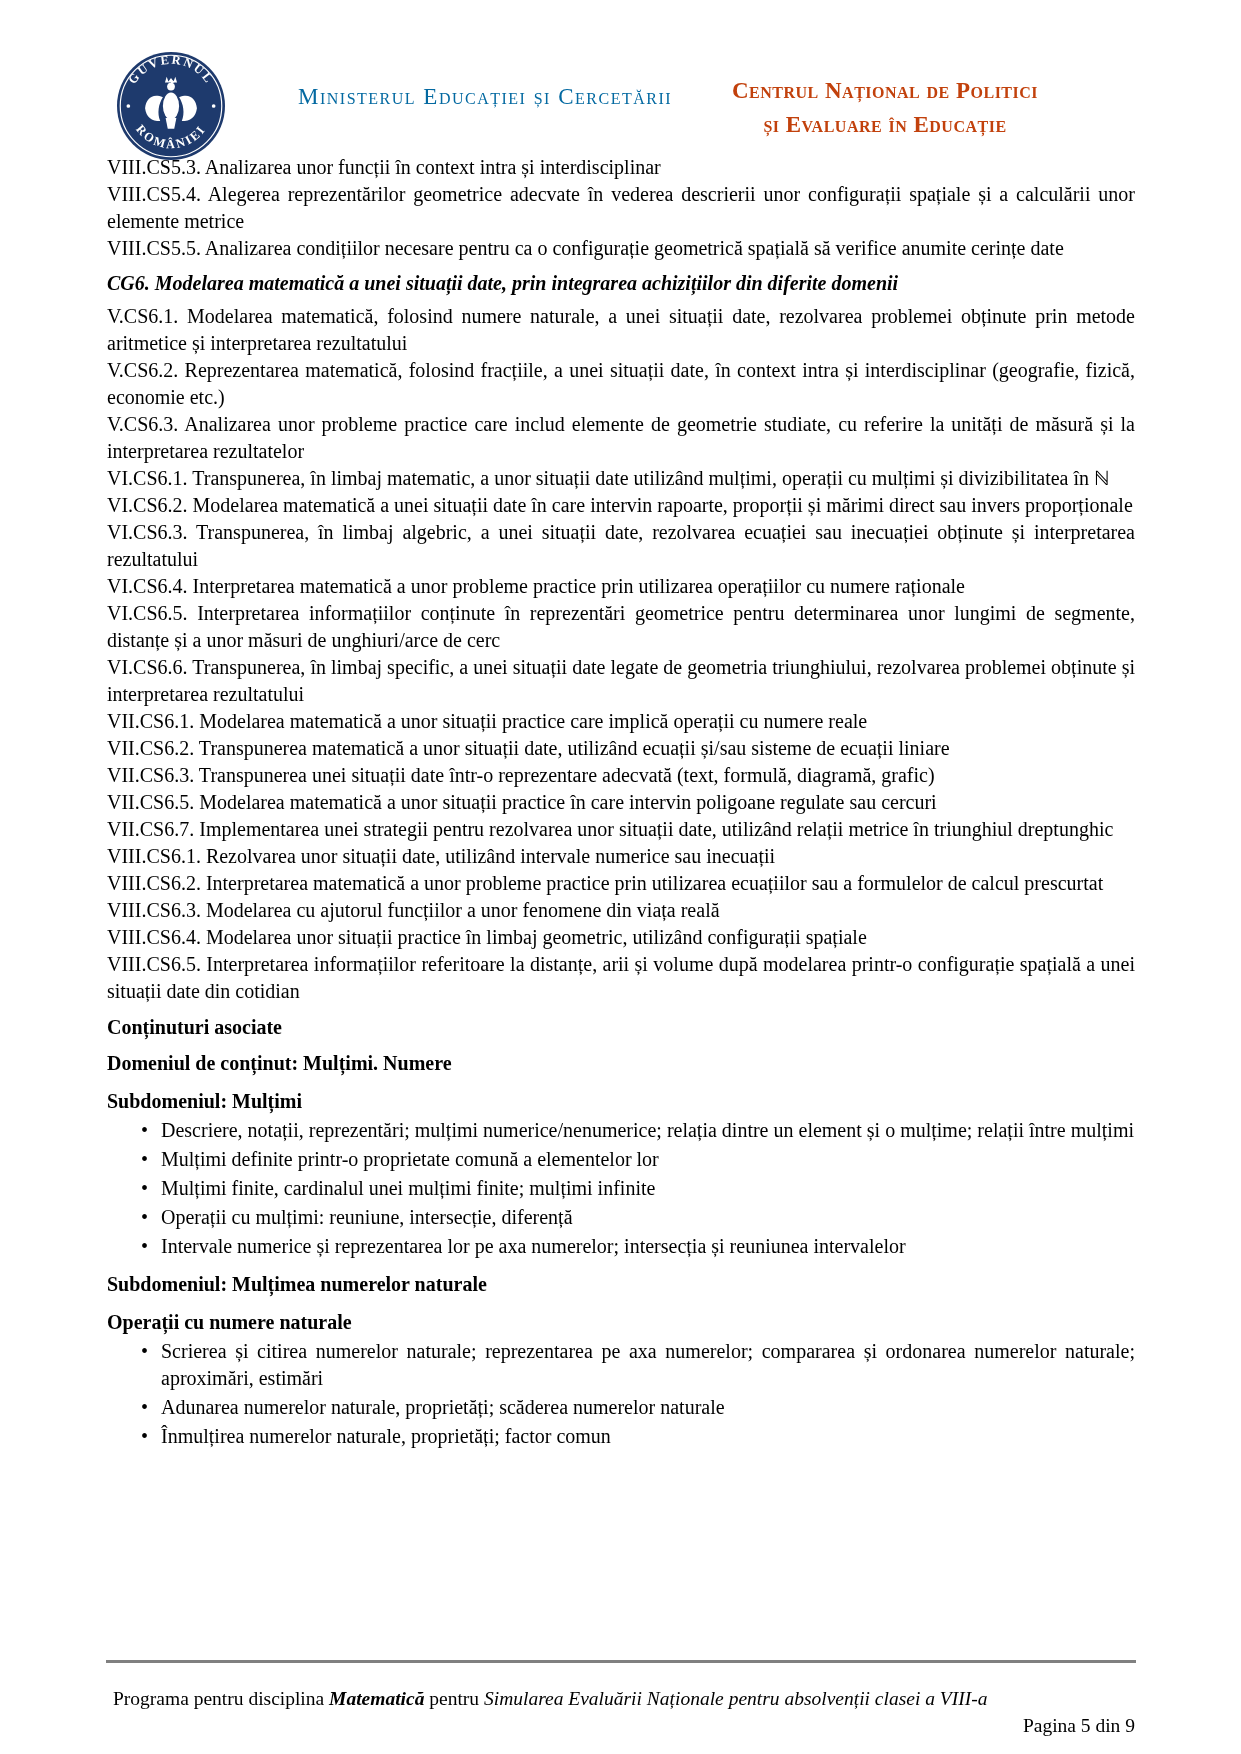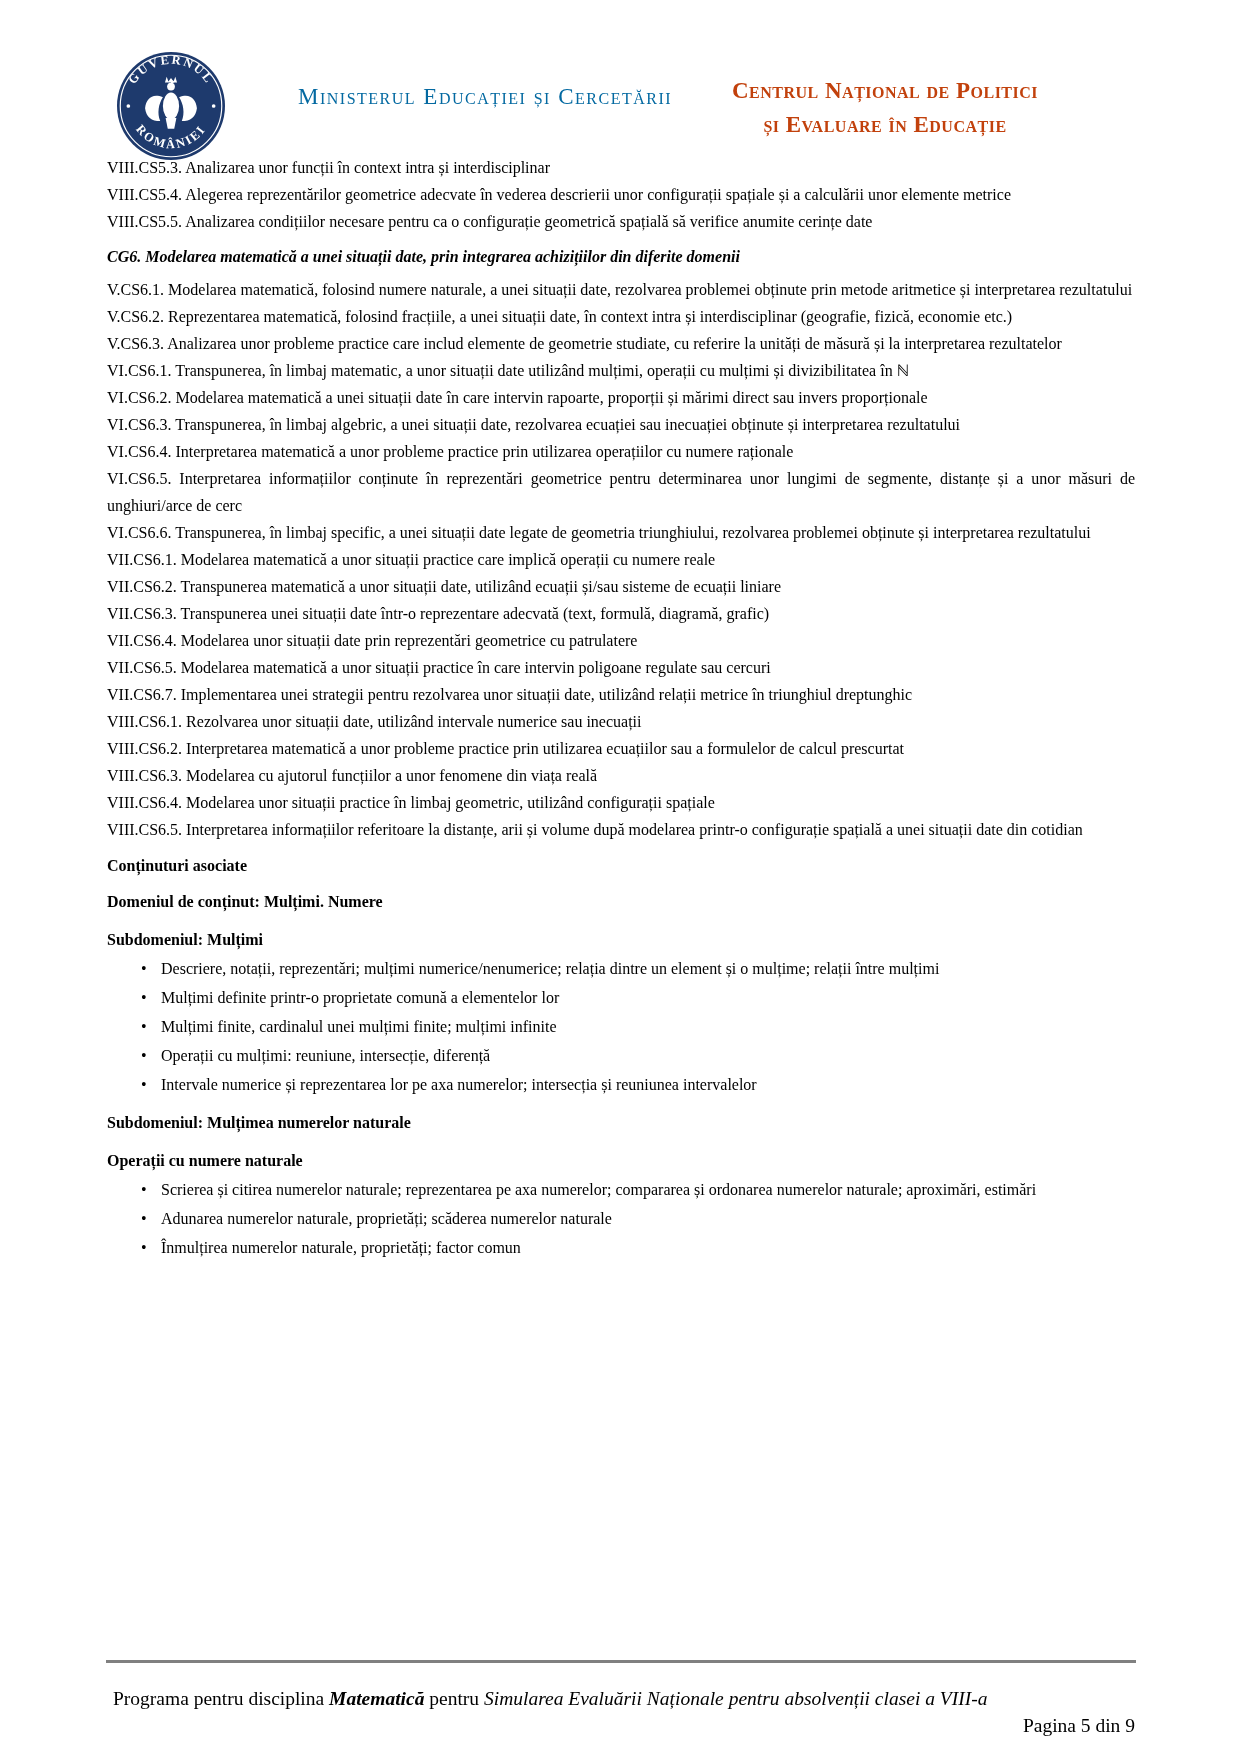--- a/index.html
+++ b/index.html
@@ -21,21 +21,21 @@
     color:#0369a1;white-space:nowrap;margin-left:45px;
   }
   .org{
     position:absolute;left:640px;top:74px;width:490px;
     text-align:center;font-variant:small-caps;font-weight:bold;
     color:#c2410c;font-size:23px;line-height:34px;letter-spacing:.5px;
   }
   
   .content{
     position:absolute;left:107px;top:154px;width:1028px;
-    font-size:16px;line-height:27px;text-align:justify;
+    font-size:20px;line-height:27px;text-align:justify;
   }
   .content p{margin:0;}
   .content p.cg{font-weight:bold;font-style:italic;margin:8px 0 6px;text-align:left;}
   .content p.h1{font-weight:bold;margin-top:9px;text-align:left;}
   .content p.h2{font-weight:bold;margin-top:11px;text-align:left;}
   .bullet{display:flex;margin:2px 0;}
   .dot{flex:none;width:20px;margin-left:34px;}
   .btxt{flex:1;text-align:justify;}
   
   .footer-rule{
@@ -99,21 +99,20 @@
       <p class="p">V.CS6.3. Analizarea unor probleme practice care includ elemente de geometrie studiate, cu referire la unități de măsură și la interpretarea rezultatelor</p>
       <p class="p">VI.CS6.1. Transpunerea, în limbaj matematic, a unor situații date utilizând mulțimi, operații cu mulțimi și divizibilitatea în ℕ</p>
       <p class="p">VI.CS6.2. Modelarea matematică a unei situații date în care intervin rapoarte, proporții și mărimi direct sau invers proporționale</p>
       <p class="p">VI.CS6.3. Transpunerea, în limbaj algebric, a unei situații date, rezolvarea ecuației sau inecuației obținute și interpretarea rezultatului</p>
       <p class="p">VI.CS6.4. Interpretarea matematică a unor probleme practice prin utilizarea operațiilor cu numere raționale</p>
       <p class="p">VI.CS6.5. Interpretarea informațiilor conținute în reprezentări geometrice pentru determinarea unor lungimi de segmente, distanțe și a unor măsuri de unghiuri/arce de cerc</p>
       <p class="p">VI.CS6.6. Transpunerea, în limbaj specific, a unei situații date legate de geometria triunghiului, rezolvarea problemei obținute și interpretarea rezultatului</p>
       <p class="p">VII.CS6.1. Modelarea matematică a unor situații practice care implică operații cu numere reale</p>
       <p class="p">VII.CS6.2. Transpunerea matematică a unor situații date, utilizând ecuații și/sau sisteme de ecuații liniare</p>
       <p class="p">VII.CS6.3. Transpunerea unei situații date într-o reprezentare adecvată (text, formulă, diagramă, grafic)</p>
-      <p class="p">VII.CS6.4. Modelarea unor situații date prin reprezentări geometrice cu patrulatere</p>
       <p class="p">VII.CS6.5. Modelarea matematică a unor situații practice în care intervin poligoane regulate sau cercuri</p>
       <p class="p">VII.CS6.7. Implementarea unei strategii pentru rezolvarea unor situații date, utilizând relații metrice în triunghiul dreptunghic</p>
       <p class="p">VIII.CS6.1. Rezolvarea unor situații date, utilizând intervale numerice sau inecuații</p>
       <p class="p">VIII.CS6.2. Interpretarea matematică a unor probleme practice prin utilizarea ecuațiilor sau a formulelor de calcul prescurtat</p>
       <p class="p">VIII.CS6.3. Modelarea cu ajutorul funcțiilor a unor fenomene din viața reală</p>
       <p class="p">VIII.CS6.4. Modelarea unor situații practice în limbaj geometric, utilizând configurații spațiale</p>
       <p class="p">VIII.CS6.5. Interpretarea informațiilor referitoare la distanțe, arii și volume după modelarea printr-o configurație spațială a unei situații date din cotidian</p>
       <p class="h1">Conținuturi asociate</p>
       <p class="h1">Domeniul de conținut: Mulțimi. Numere</p>
       <p class="h2">Subdomeniul: Mulțimi</p>

